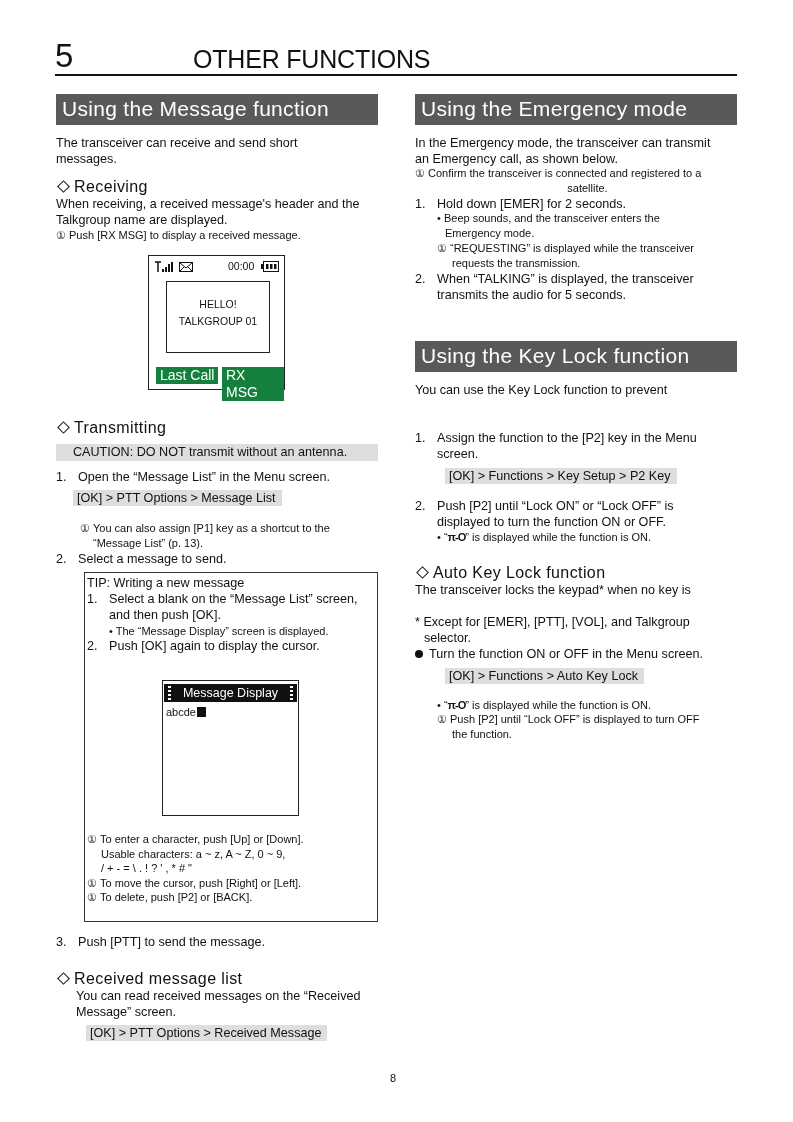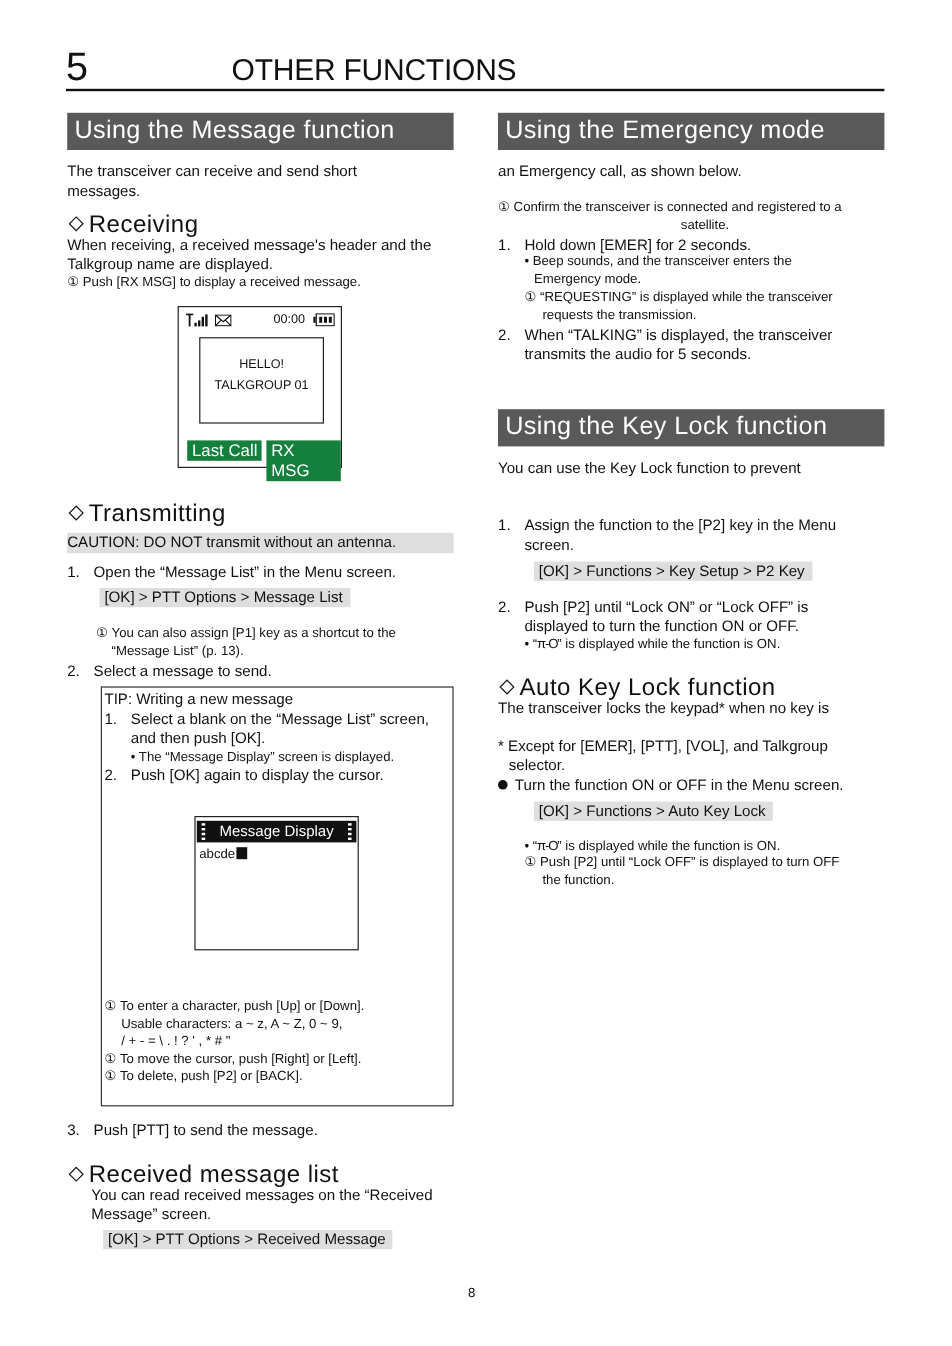--- a/index.html
+++ b/index.html
@@ -6,40 +6,40 @@
   body { width: 793px; height: 1122px; position: relative; overflow: hidden;
          font-family: "Liberation Sans", sans-serif; color: #111; }
   .abs { position: absolute; }
   .chapter-num { left: 55px; top: 36px; font-size: 33px; line-height: 40px; }
   .chapter-title { left: 153px; top: 44px; font-size: 25px; line-height: 30px; letter-spacing: -0.2px; margin-left: 40px; }
   .chapter-rule { left: 55px; top: 74px; width: 682px; height: 2px; background: #111; }
   .sec-bar { background: #595959; color: #fff; font-size: 21px; line-height: 30px; height: 31px;
              padding-left: 6px; box-sizing: border-box; letter-spacing: 0.3px; }
   .txt { font-size: 12.6px; line-height: 16px; }
   .small { font-size: 11px; line-height: 14.5px; }
-  .subhead { font-size: 20px; line-height: 18px; letter-spacing: 0.4px; }
+  .subhead { font-size: 16px; line-height: 18px; letter-spacing: 0.4px; }
   .diamond { display: inline-block; width: 7px; height: 7px; border: 1.6px solid #111;
              transform: rotate(45deg); margin: 0 6px 2px 3px; vertical-align: middle; }
   .hl { background: #dedede; display: inline-block; padding: 0 6px 0 4px; }
   .num { display: inline-block; width: 22px; }
   .ind { padding-left: 22px; }
   .info { display: inline-block; width: 13px; }
   .screen1 { left: 148px; top: 255px; width: 137px; height: 135px; border: 1px solid #222; box-sizing: border-box; }
   .screen1 .status { position: absolute; left: 6px; top: 4px; width: 124px; font-size: 10.5px; }
   .screen1 .inner { position: absolute; left: 17px; top: 25px; width: 102px; height: 70px; border: 1px solid #222; text-align: center; font-size: 10.5px; }
   .softkey { position: absolute; top: 111px; background: #15803d; color: #fff; font-size: 14px; line-height: 17px; padding: 0 4px; }
   .tipbox { left: 84px; top: 572px; width: 294px; height: 350px; border: 1px solid #333; box-sizing: border-box; }
-  .screen2 { left: 162px; top: 680px; width: 137px; height: 112px; border: 1px solid #222; box-sizing: border-box; }
+  .screen2 { left: 162px; top: 680px; width: 137px; height: 136px; border: 1px solid #222; box-sizing: border-box; }
   .screen2 .titlebar { position: absolute; left: 1px; top: 3px; right: 1px; height: 18px; background: #111; color: #fff;
                        font-size: 12.5px; line-height: 18px; text-align: center; }
   .dots { position: absolute; top: 2px; width: 3px; height: 14px; }
   .dots i { display: block; width: 3px; height: 2px; background: #fff; margin-bottom: 2px; }
   .cursor { display: inline-block; width: 9px; height: 10px; background: #111; vertical-align: -1px; margin-left: 1px; }
   .bullet-dot { display: inline-block; width: 8px; height: 8px; border-radius: 50%; background: #111; margin: 0 6px 1px 2px; vertical-align: middle; }
-  .lockglyph { font-weight: normal; letter-spacing: -1px; }
+  .lockglyph { font-weight: bold; letter-spacing: -1px; }
   .page-num { left: 390px; top: 1072px; font-size: 11px; }
 </style>
 </head>
 <body>
 
 <div class="abs chapter-num">5</div>
 <div class="abs chapter-title">OTHER FUNCTIONS</div>
 <div class="abs chapter-rule"></div>
 
 <div class="abs sec-bar" style="left:56px;top:94px;width:322px;">Using the Message function</div>
@@ -86,26 +86,26 @@
     <div style="margin-top:16px;">HELLO!</div>
     <div style="margin-top:5px;">TALKGROUP 01</div>
   </div>
   <div class="softkey" style="left:7px;">Last Call</div>
   <div class="softkey" style="left:73px;">RX MSG</div>
 </div>
 
 <div class="abs subhead" style="left:56px;top:419px;">
   <span class="diamond"></span><span>Transmitting</span>
 </div>
-<div class="abs txt" style="left:56px;top:444px;width:322px;height:17px;background:#dedede;padding-left:0;box-sizing:border-box;line-height:17px;">CAUTION: DO NOT transmit without an antenna.</div>
+<div class="abs txt" style="left:56px;top:444px;width:322px;height:17px;background:#dedede;padding-left:17px;box-sizing:border-box;line-height:17px;">CAUTION: DO NOT transmit without an antenna.</div>
 
 <div class="abs txt" style="left:56px;top:469px;width:330px;">
   <span class="num">1.</span><span>Open the “Message List” in the Menu screen.</span>
 </div>
-<div class="abs txt" style="left:83px;top:490px;">
+<div class="abs txt" style="left:73px;top:490px;">
   <span class="hl">[OK] &gt; PTT Options &gt; Message List</span>
 </div>
 <div class="abs small" style="left:80px;top:521px;width:300px;">
   <div><span class="info">①</span><span>You can also assign [P1] key as a shortcut to the</span></div>
   <div style="padding-left:13px;">“Message List” (p. 13).</div>
 </div>
 <div class="abs txt" style="left:56px;top:551px;width:330px;">
   <span class="num">2.</span><span>Select a message to send.</span>
 </div>
 
@@ -162,20 +162,21 @@
 <div class="abs txt" style="left:56px;top:988px;width:330px;margin-left:20px;">
   <div>You can read received messages on the “Received</div>
   <div>Message” screen.</div>
 </div>
 <div class="abs txt" style="left:86px;top:1025px;">
   <span class="hl">[OK] &gt; PTT Options &gt; Received Message</span>
 </div>
 
 <div class="abs sec-bar" style="left:415px;top:94px;width:322px;">Using the Emergency mode</div>
 <div class="abs txt" style="left:415px;top:135px;width:330px;">
+  <div>In the Emergency mode, the transceiver can transmit</div>
   <div>an Emergency call, as shown below.</div>
 </div>
 <div class="abs small" style="left:415px;top:166px;width:330px;">
   <div><span class="info">①</span><span>Confirm the transceiver is connected and registered to a</span></div>
   <div style="padding-left:15px;text-align:center;">satellite.</div>
 </div>
 <div class="abs txt" style="left:415px;top:196px;width:330px;">
   <span class="num">1.</span><span>Hold down [EMER] for 2 seconds.</span>
 </div>
 <div class="abs small" style="left:437px;top:211px;width:310px;">

